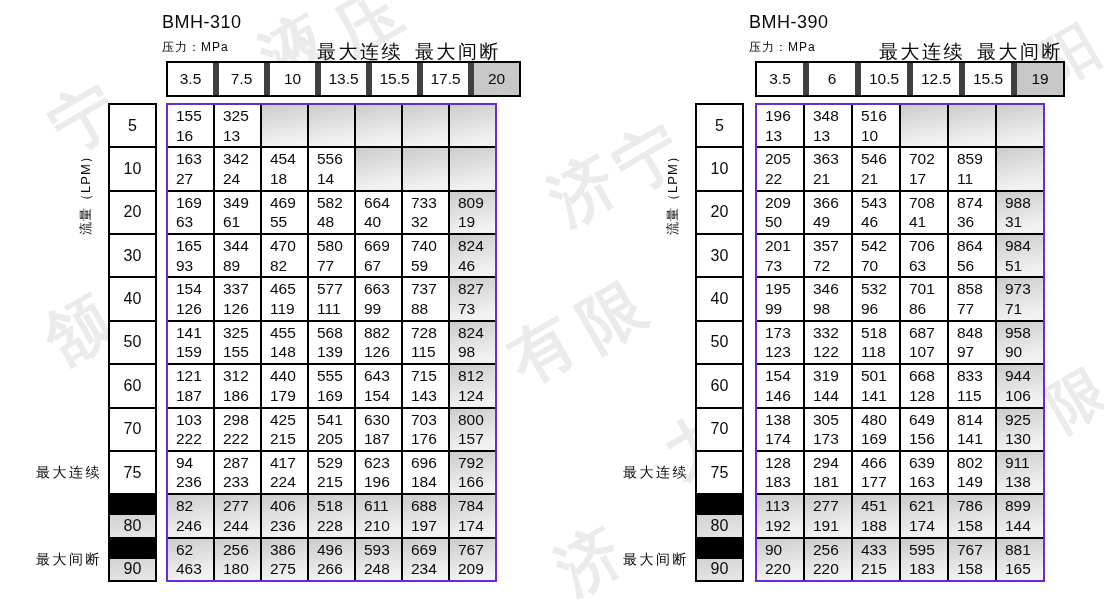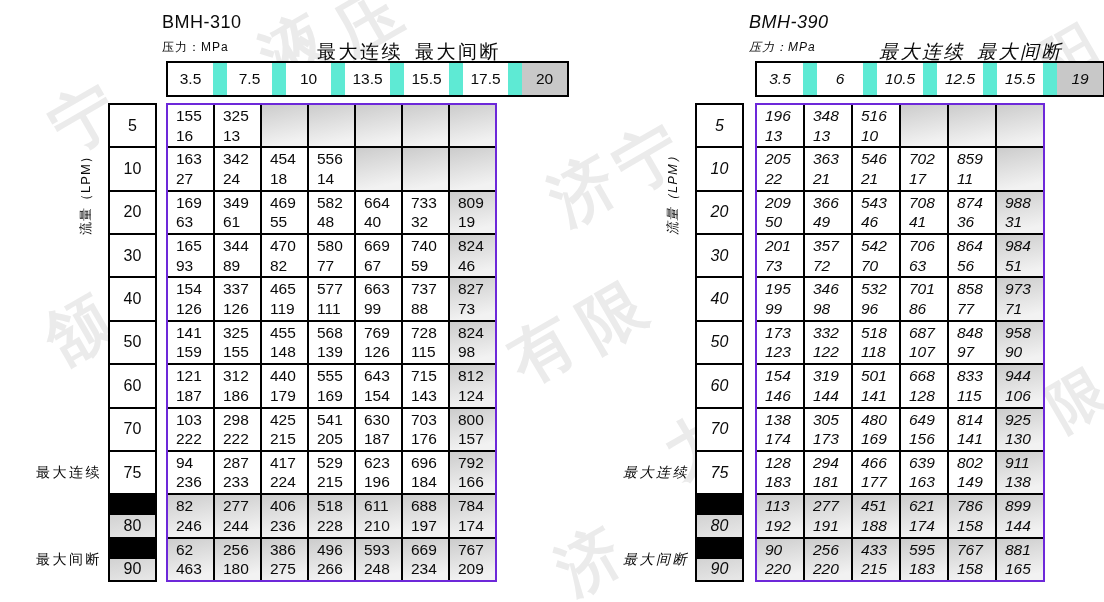--- a/index.html
+++ b/index.html
@@ -7,37 +7,37 @@
     width:1104px;height:602px;position:relative;overflow:hidden;
     background:#ffffff;color:#0a0a0a;
     font-family:"Liberation Sans","DejaVu Sans",sans-serif;
     -webkit-font-smoothing:antialiased;
   }
   .wm{
     position:absolute;z-index:0;color:#ebebeb;font-weight:bold;
     user-select:none;pointer-events:none;line-height:1;
   }
   .tbl{position:absolute;top:0;width:517px;height:476px;z-index:1;}
-  #t0{left:0;} #t1{left:587px;font-style:italic;}
+  #t0{left:0;} #t1{left:587px;}
   .tbl-title{
     position:absolute;left:162px;top:12px;font-size:18px;
     letter-spacing:.5px;white-space:nowrap;
   }
   .pressure-label{
     position:absolute;left:162px;top:39px;font-size:12px;
     letter-spacing:1px;white-space:nowrap;
   }
   .top-labels{
     position:absolute;top:39px;font-size:19px;letter-spacing:2.5px;
     text-align:right;white-space:nowrap;
   }
   .top-labels span{margin-left:12px;}
   .header-row{
-    position:absolute;top:61px;display:grid;gap:14px;
-    background:#5eead4;border:2px solid #000;
+    position:absolute;top:61px;display:grid;gap:6px;
+    background:#404040;border:2px solid #000;
   }
   .h-cell{
     background:#fff;display:flex;align-items:center;justify-content:center;
     font-size:15.5px;
   }
   .h-cell.shade-flat{background:#c8c8c8;}
   .body-grid{
     position:absolute;top:103px;display:grid;gap:2px;
     background:#000;border:2px solid #6d28d9;grid-auto-rows:41.36px;
   }
@@ -241,21 +241,21 @@
       </div>
       <div class="d-cell">
         <span>455</span>
         <span>148</span>
       </div>
       <div class="d-cell">
         <span>568</span>
         <span>139</span>
       </div>
       <div class="d-cell">
-        <span>769</span>
+        <span>882</span>
         <span>126</span>
       </div>
       <div class="d-cell">
         <span>728</span>
         <span>115</span>
       </div>
       <div class="d-cell shaded">
         <span>824</span>
         <span>98</span>
       </div>

